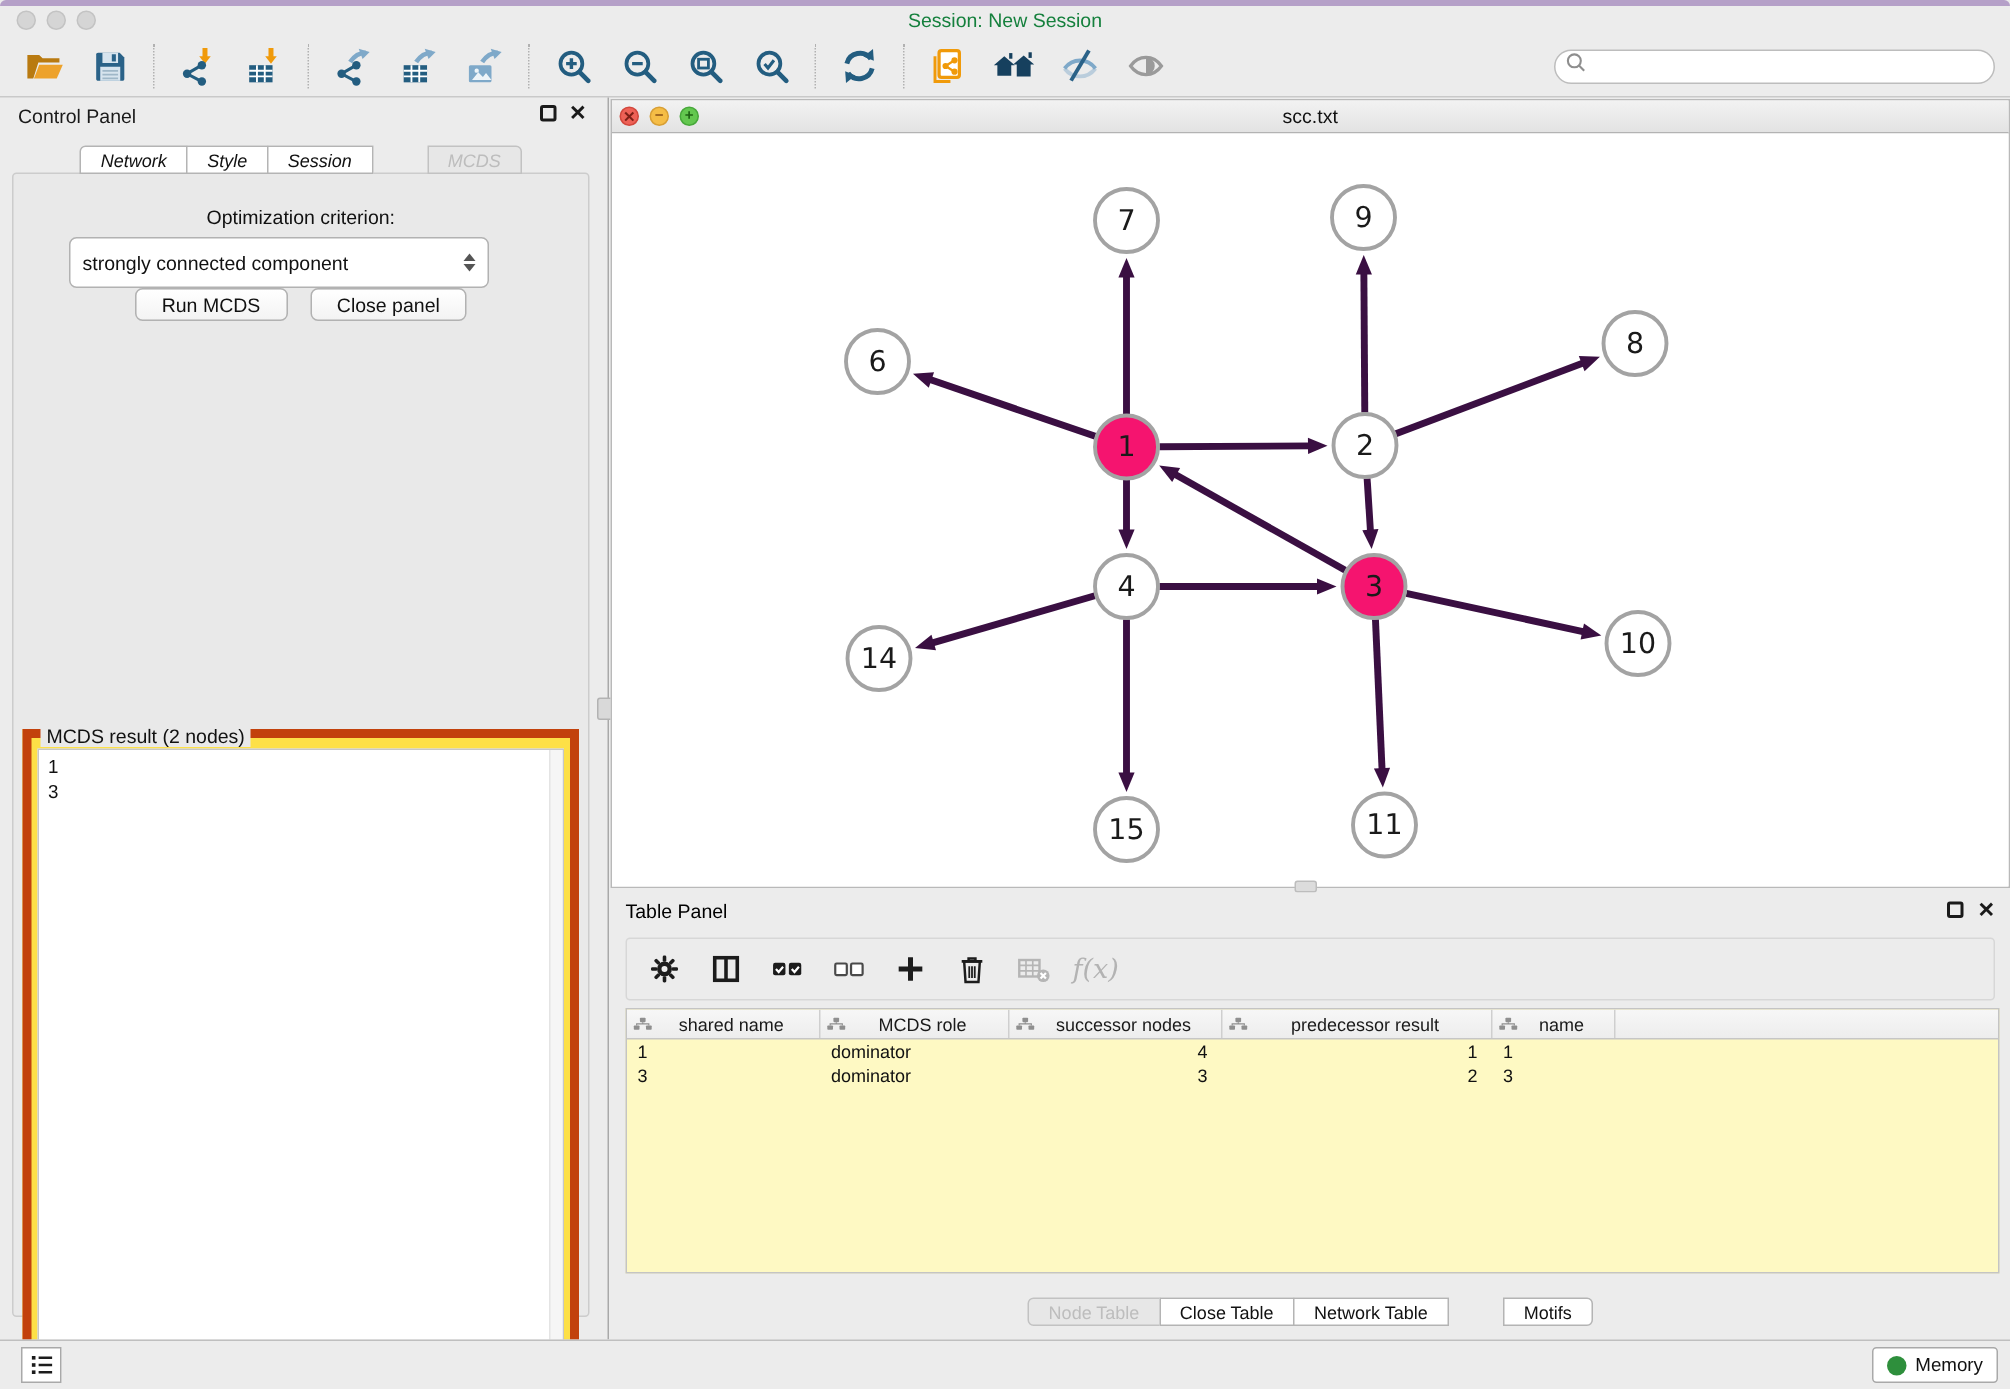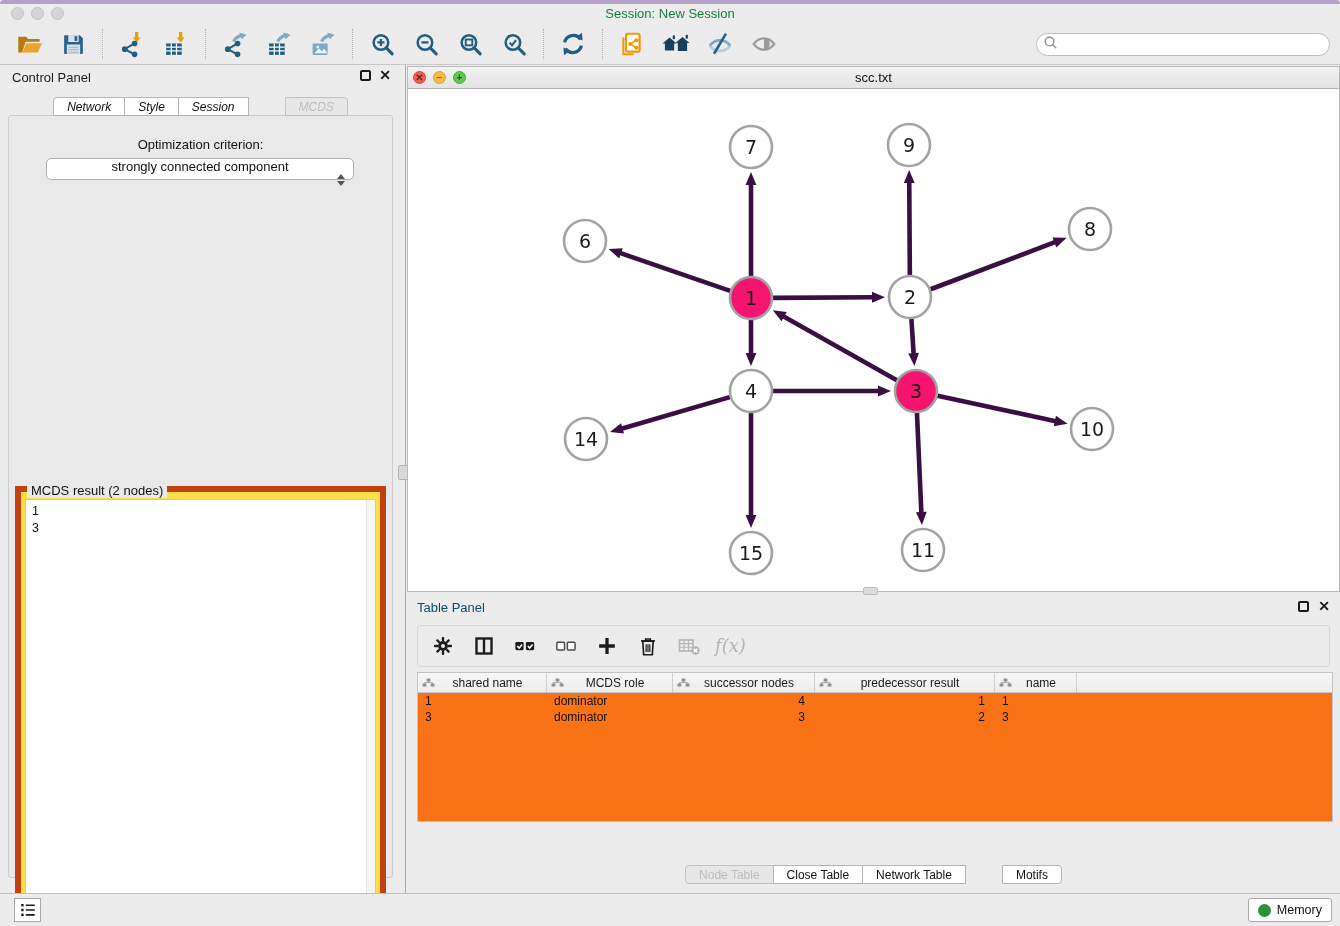--- a/index.html
+++ b/index.html
@@ -35,21 +35,21 @@
   .panel-icons { position:absolute; right:2px; top:4px; display:flex; gap:8px; align-items:center; }
   .icon-restore { width:11px; height:11px; border:2px solid #1a1a1a; border-radius:2px; }
   .icon-close { font-size:14px; font-weight:bold; color:#1a1a1a; line-height:11px; }
   .cp-tabs { position:absolute; left:0; top:31px; width:100%; display:flex; justify-content:center; z-index:2;font-style:italic; }
   .tab { height:19px; padding:0 13px; background:#fff; border:1px solid #b4b4b4; font-size:12px; color:#111; display:flex; align-items:center; margin-left:-1px; }
   .tab:first-child { border-radius:4px 0 0 0; margin-left:0; }
   .tab:last-child { border-radius:0 4px 0 0;margin-left:36px; }
   .tab.active { background:#e7e7e7; color:#bdbdbd; border-color:#c2c2c2; }
   .cp-body { position:absolute; left:0; top:49px; width:385px; height:763px; background:#e9e9e9; border:1px solid #cccccc; border-radius:3px; }
   .opt-label { position:absolute; left:0; right:0; top:21px; text-align:center; font-size:13px; color:#111; }
-  .criterion { position:absolute; left:37px; top:42px; width:308px; height:22px; background:#fff; border:1px solid #b2b2b2; border-radius:5px; display:flex; align-items:center; padding:0 8px; font-size:13px; color:#111;flex-direction:column; }
+  .criterion { position:absolute; left:37px; top:42px; width:280px; height:22px; background:#fff; border:1px solid #b2b2b2; border-radius:5px; display:flex; align-items:center; padding:16px 8px; font-size:13px; color:#111; }
   .criterion .stepper { margin-left:auto; display:flex; flex-direction:column; gap:2px; }
   .criterion .stepper i { width:0; height:0; border-left:4px solid transparent; border-right:4px solid transparent; }
   .criterion .stepper i.up { border-bottom:5px solid #555; }
   .criterion .stepper i.down { border-top:5px solid #555; }
   .btnrow { position:absolute; left:0; right:0; top:76px; display:flex; justify-content:center; gap:15px; }
   .pushbtn { height:22px; padding:0 17px; background:linear-gradient(#ffffff,#f3f3f3); border:1px solid #b2b2b2; border-radius:5px; font-size:13px; color:#111; display:flex; align-items:center; }
   .result-box { position:absolute; left:6px; top:370px; width:371px; height:446px; border:6px solid #c2410c; background:#fde047; }
   .result-legend { position:absolute; left:6px; top:-9px; background:#e9e9e9; padding:0 4px; font-size:13px; color:#111; }
   .result-text { position:absolute; left:4px; top:7px; right:4px; bottom:4px; background:#fff; border:1px solid #c7c7c7; font-size:12.5px; color:#111; line-height:17px; padding:3px 6px; white-space:pre-line; }
   .result-scroll { position:absolute; right:5px; top:8px; bottom:5px; width:9px; background:#f6f6f6; border-left:1px solid #e4e4e4; }
@@ -63,25 +63,25 @@
   .tl-close { background:#ee6156; border:1px solid #d2473c; color:#7c1f16; }
   .tl-min { background:#f5bd46; border:1px solid #d89f34; color:#93591b; }
   .tl-max { background:#63c74f; border:1px solid #47a83a; color:#1f6214; }
   .net-title { position:absolute; left:0; right:0; top:3px; text-align:center; font-size:13px; color:#111; }
   .canvas { position:absolute; left:0; top:22px; width:931px; height:502px; background:#fff; }
   .hsplit { position:absolute; left:0; top:527px; width:933px; height:3px; }
   .hgrip { position:absolute; left:456px; top:522px; width:15px; height:8px; background:#dcdcdc; border:1px solid #bdbdbd; border-radius:2px; }
 
   
   .tpanel { position:absolute; left:0; top:530px; width:933px; height:298px; background:#ececec; }
-  .tp-title { position:absolute; left:10px; top:5px; font-size:13px; color:#0c4a6e; }
+  .tp-title { position:absolute; left:10px; top:5px; font-size:13px; color:#000000; }
   .tp-icons { position:absolute; right:10px; top:6px; display:flex; gap:9px; align-items:center; }
   .tp-toolbar { position:absolute; left:10px; top:30px; right:10px; height:42px; background:#ececec; border:1px solid #d7d7d7; border-radius:3px; display:flex; align-items:center; gap:15px; padding:0 12px; }
   .tp-toolbar .tbtn { width:26px; height:26px; }
-  .ttable { position:absolute; left:10px; top:77px; width:916px; height:150px; background:#f97316; border:1px solid #c4c4c4; overflow:hidden; }
+  .ttable { position:absolute; left:10px; top:77px; width:916px; height:177px; background:#fef9c3; border:1px solid #c4c4c4; overflow:hidden; }
   .thead { display:flex; height:20px; background:linear-gradient(#f7f7f7,#ededed); border-bottom:1px solid #c6c6c6; }
   .th { display:flex; align-items:center; border-right:1px solid #cfcfcf; font-size:12px; color:#1a1a1a; padding-left:4px; }
   .th .hicon { margin-right:2px; display:flex; }
   .th .hlabel { flex:1; text-align:center; padding-right:8px; }
   .tr { display:flex; height:16px; font-size:12px; color:#111; }
   .td { padding:1px 7px 0 7px; overflow:hidden; white-space:nowrap; }
   .td.right { text-align:right; padding-right:10px; }
   .tp-tabs { position:absolute; left:0; right:0; top:270px; display:flex; justify-content:center; }
   .tp-tabs .tab { border-radius:0; }
   .tp-tabs .tab:first-child { border-radius:4px 0 0 4px; }
@@ -316,20 +316,24 @@
           <div class="tab active">MCDS</div>
         </div>
       <div class="cp-body">
         <div class="opt-label">Optimization criterion:</div>
         <div class="criterion">
           <span>strongly connected component</span>
           <span class="stepper">
               <i class="up"></i>
               <i class="down"></i>
             </span>
+        </div>
+        <div class="btnrow">
+          <div class="pushbtn">Run MCDS</div>
+          <div class="pushbtn">Close panel</div>
         </div>
         <div class="result-box">
           <span class="result-legend">MCDS result (2 nodes)</span>
           <div class="result-text" id="result-text">1
 3</div>
           <div class="result-scroll"></div>
         </div>
       </div>
     </div>
 

